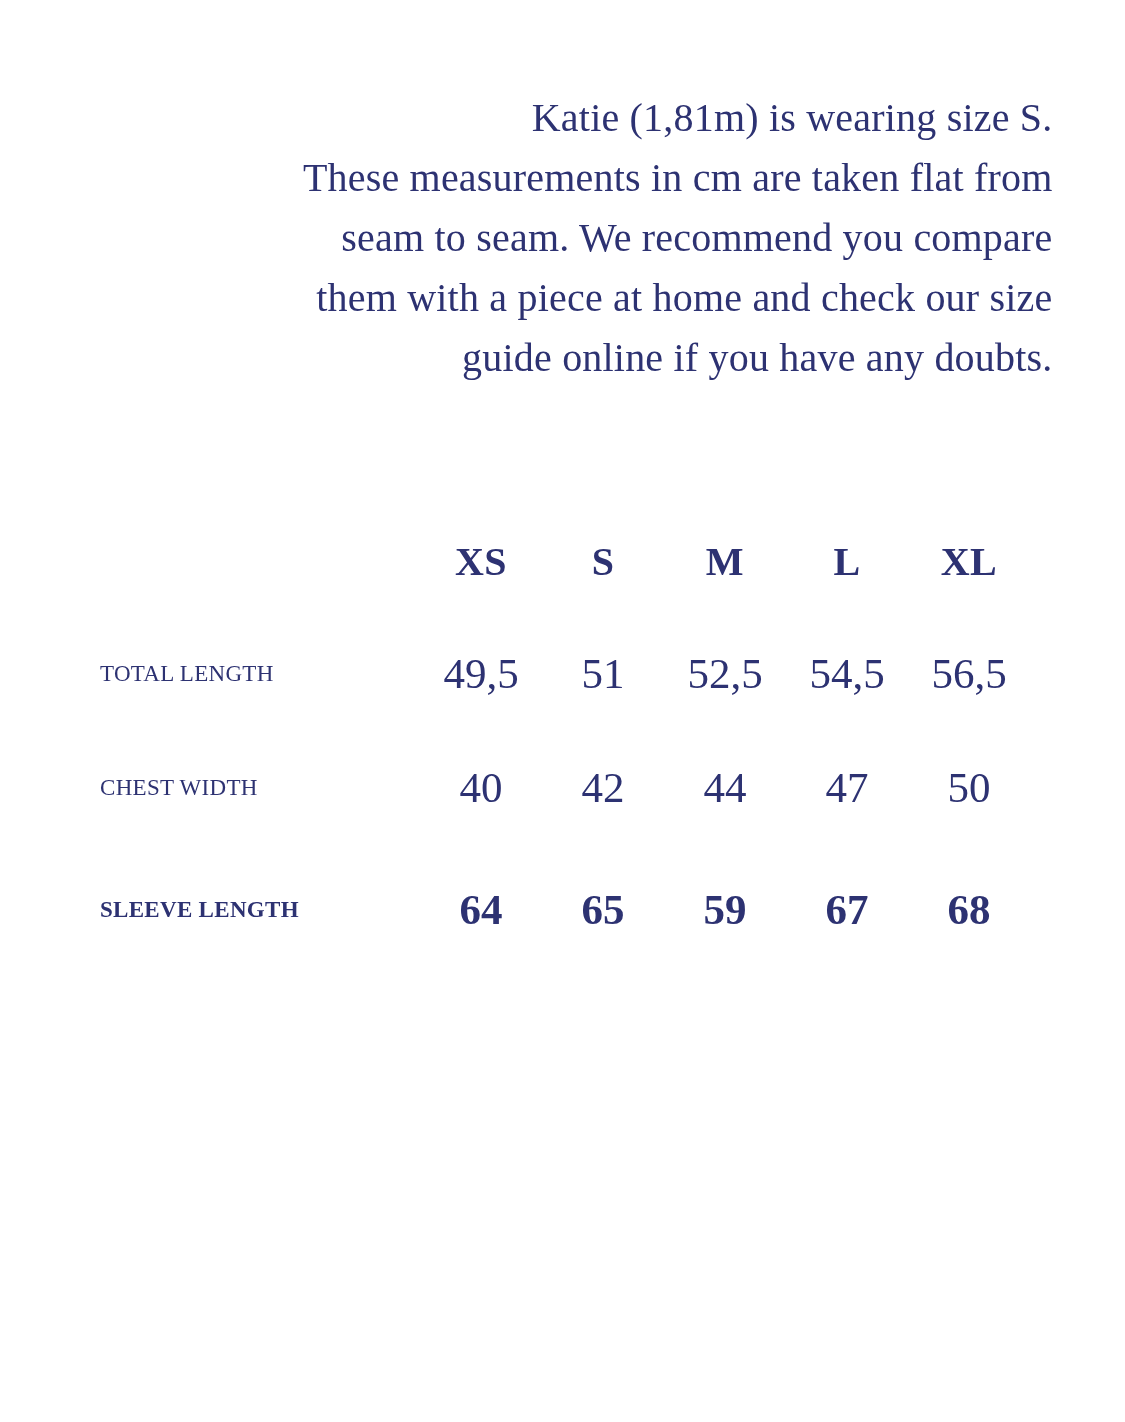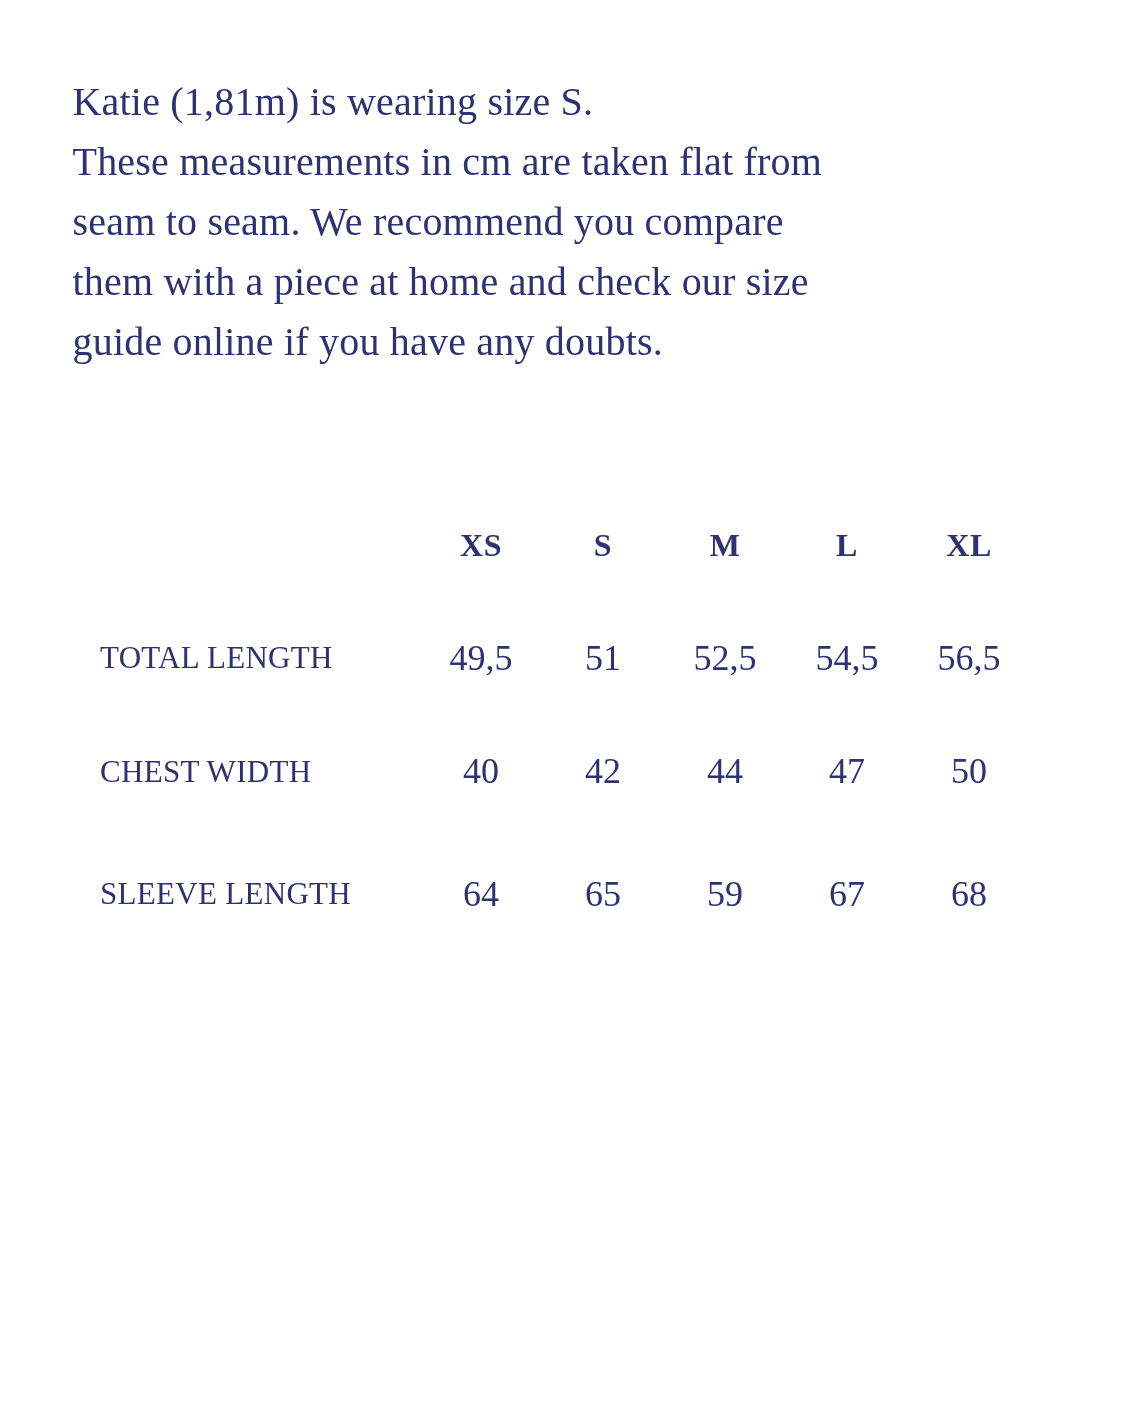--- a/index.html
+++ b/index.html
@@ -14,67 +14,67 @@
     color: #2d3272;
     overflow: hidden;
   }
   .page {
     width: 1125px;
     height: 1422px;
     background: #ffffff;
   }
   .intro {
     white-space: pre-line;
-    text-align: left;
+    text-align: right;
     font-size: 40px;
     line-height: 60px;
     width: 980px;
-    margin: 0 auto;
+    margin: 16px auto;
     padding-top: 72px;
     letter-spacing: 0.2px;
   }
   table.size-table {
     margin-top: 118px;
     margin-left: 100px;
     width: 930px;
     border-collapse: collapse;
     table-layout: fixed;
   }
   table.size-table col.label-col   { width: 320px; }
   table.size-table col.value-col   { width: 122px; }
   table.size-table th,
   table.size-table td {
     padding: 0;
     vertical-align: middle;
     border: none;
   }
   table.size-table th {
-    font-size: 32px;
+    font-size: 40px;
     font-weight: bold;
     text-align: center;
     letter-spacing: 0.5px;
   }
   table.size-table td.row-label {
-    font-size: 31px;
+    font-size: 23px;
     text-align: left;
     line-height: 43px;
     white-space: pre-line;
     letter-spacing: 0.3px;
   }
   table.size-table td.value-cell {
-    font-size: 36px;
+    font-size: 43px;
     text-align: center;
   }
   tr.hdr-row { height: 111px; }
   tr.row-0 { height: 113px; }
   tr.row-1 { height: 114px; }
   tr.row-2 { height: 125px; }
   tr.row-3 { height: 146px; }
   tr.row-4 { height: 145px; }
-  tr.row-5 { height: 131px; }
+  tr.row-5 { height: 131px; font-weight: bold; }
 </style>
 </head>
 <body>
 
 <div class="page">
 
   <p class="intro">Katie (1,81m) is wearing size S.
 These measurements in cm are taken flat from
 seam to seam. We recommend you compare
 them with a piece at home and check our size

